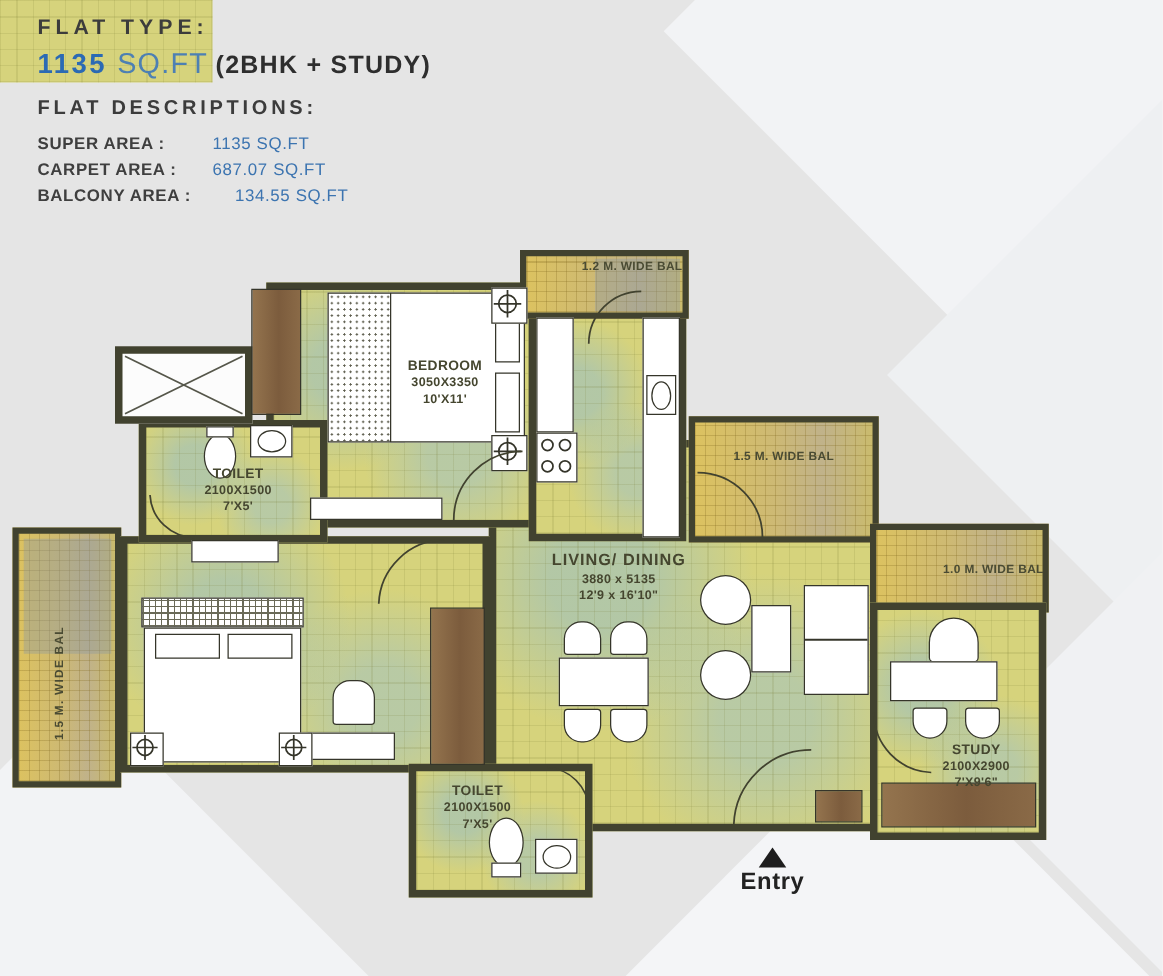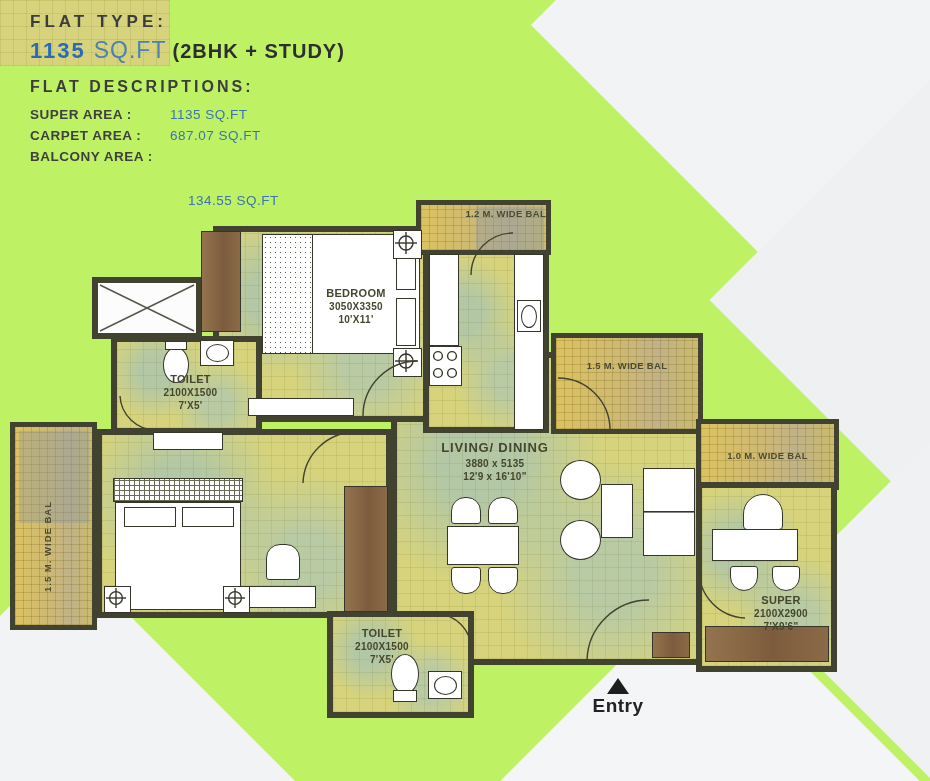--- a/index.html
+++ b/index.html
@@ -1,31 +1,31 @@
 <!DOCTYPE html>
 <html><head>
 <meta charset="utf-8">
 <style>
   html,body{margin:0;padding:0;background:#fff;}
-  .page{position:relative;width:930px;height:781px;background:#bef264;overflow:hidden;
+  .page{position:relative;width:930px;height:781px;background:#e5e5e5;overflow:hidden;
         font-family:"Liberation Sans",sans-serif;}
   .deco{position:absolute;background:#f2f3f5;transform:rotate(45deg);}
   
   .hdr{position:absolute;left:30px;top:12px;z-index:30;}
   .flat-type{font-size:17px;font-weight:bold;color:#3c3c3c;letter-spacing:4px;}
   .flat-size-line{margin-top:5px;white-space:nowrap;}
   .flat-size{font-size:22px;font-weight:bold;color:#2b6ab4;letter-spacing:2px;}
   .flat-size-unit{font-size:23px;color:#4d80b3;letter-spacing:1px;margin-left:8px;}
   .flat-config{font-size:20px;font-weight:bold;color:#2e2e2e;letter-spacing:1px;margin-left:6px;}
   .descr{margin-top:14px;font-size:16px;font-weight:bold;color:#3c3c3c;letter-spacing:3px;}
   .area-rows{margin-top:8px;}
   .area-row{display:flex;font-size:13.5px;line-height:21px;}
   .area-label{width:132px;color:#3f3f3f;font-weight:bold;letter-spacing:.5px;}
   .area-value{color:#3c74b0;margin-left:8px;letter-spacing:.5px;}
-  .area-row:nth-child(3) .area-value{margin-left:26px;margin-top:44px;}
+  .area-row:nth-child(3) .area-value{margin-left:26px;}
   
   .room,.balcony,.shaft{position:absolute;box-sizing:border-box;}
   .room{border:6px solid #41422f;
     background:
       repeating-linear-gradient(0deg, rgba(115,118,45,.14) 0 1px, transparent 1px 13px),
       repeating-linear-gradient(90deg, rgba(115,118,45,.14) 0 1px, transparent 1px 13px),
       radial-gradient(circle at 28% 35%, rgba(150,190,200,.55) 0 14%, transparent 42%),
       radial-gradient(circle at 72% 72%, rgba(155,193,204,.5) 0 12%, transparent 38%),
       #d6d37c;}
   .open-floor{border:none;background:
@@ -231,33 +231,33 @@
     <div class="nm">TOILET</div>
     <div>2100X1500</div>
     <div>7'X5'</div>
   </div>
   <div class="lbl lbl-liv" style="left:420px;top:440px;width:150px;">
     <div class="nm">LIVING/ DINING</div>
     <div>3880 x 5135</div>
     <div>12'9 x 16'10"</div>
   </div>
   <div class="lbl" style="left:736px;top:593px;width:90px;">
-    <div class="nm">SUPER</div>
+    <div class="nm">STUDY</div>
     <div>2100X2900</div>
     <div>7'X9'6"</div>
   </div>
   <div class="lbl" style="left:336px;top:626px;width:92px;">
     <div class="nm">TOILET</div>
     <div>2100X1500</div>
     <div>7'X5'</div>
   </div>
 
   <div class="lbl lbl-bal" style="left:421px;top:208px;width:125px;text-align:right;">1.2 M. WIDE BAL</div>
   <div class="lbl lbl-bal" style="left:556px;top:360px;width:142px;">1.5 M. WIDE BAL</div>
-  <div class="lbl lbl-bal" style="left:700px;top:450px;width:135px;">1.0 M. WIDE BAL</div>
+  <div class="lbl lbl-bal" style="left:700px;top:450px;width:135px;text-align:right;">1.0 M. WIDE BAL</div>
   <div class="lbl-bal-v" style="left:42px;top:462px;height:130px;">1.5 M. WIDE BAL</div>
 
   <div class="entry">
     <div class="entry-arrow"></div>
     <div class="entry-text">Entry</div>
   </div>
 
 </div>
 
 </body></html>

